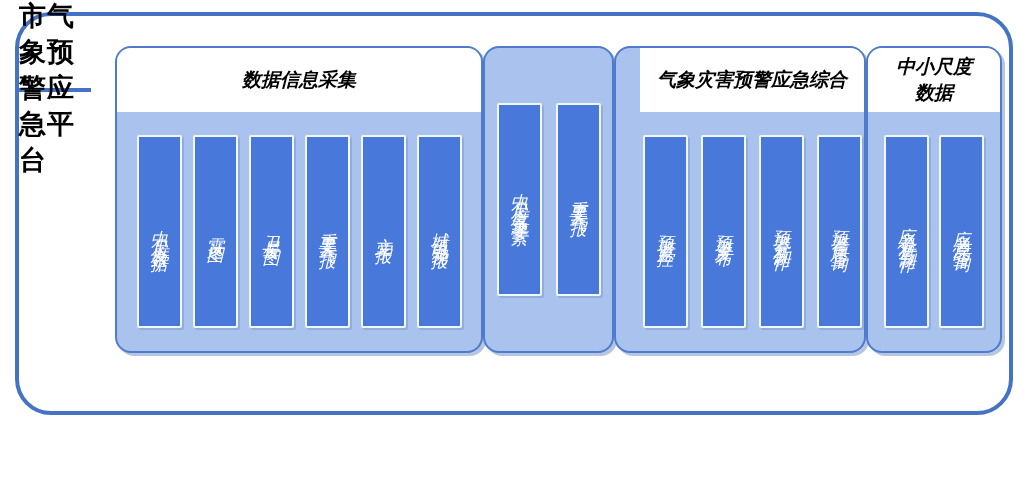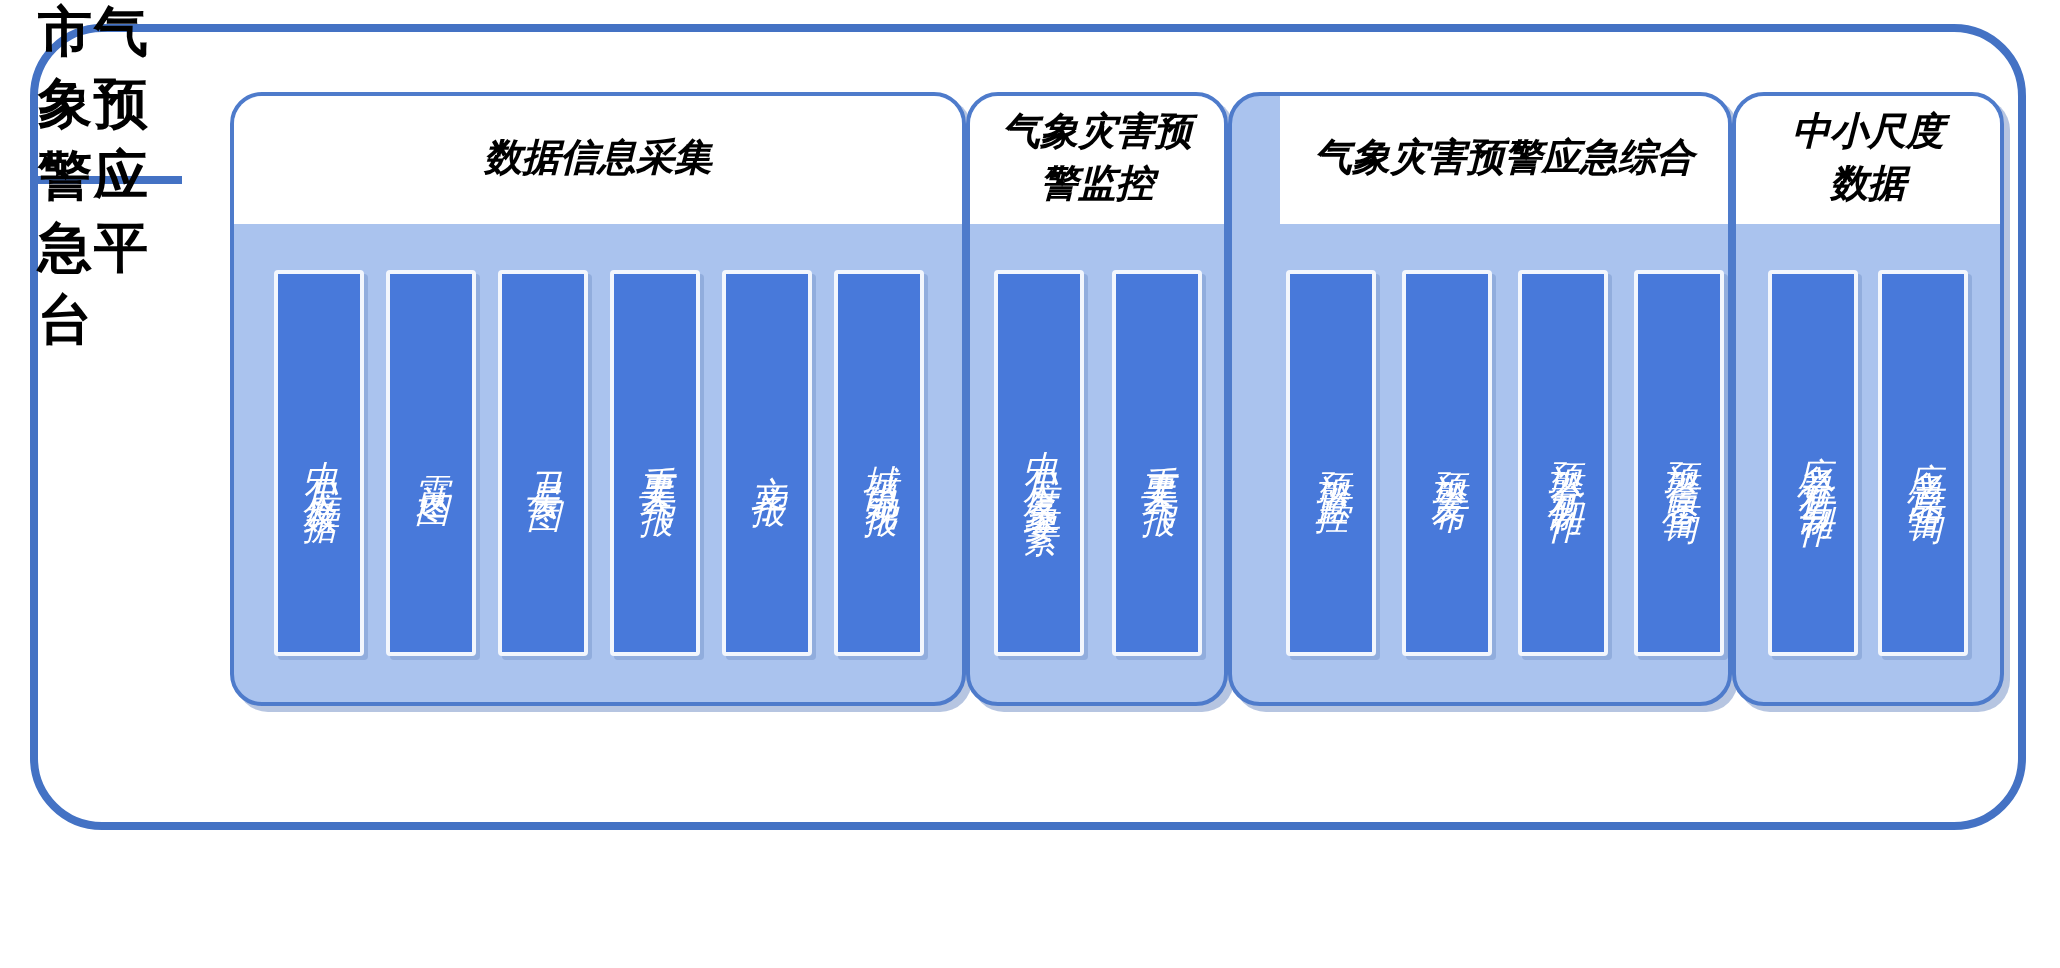--- a/index.html
+++ b/index.html
@@ -95,23 +95,20 @@
         <div class="bar">
             <span>文字报</span>
           </div>
         <div class="bar">
             <span>城镇电视报</span>
           </div>
       </div>
     </div>
 
     <div class="panel panel-2">
-      <div class="panel-header">
-        <span class="hdr-wrap5">气象灾害预警监控</span>
-      </div>
       <div class="panel-body">
         <div class="bar">
             <span>中小尺度气象要素</span>
           </div>
         <div class="bar">
             <span>重要天气报</span>
           </div>
       </div>
     </div>
 

